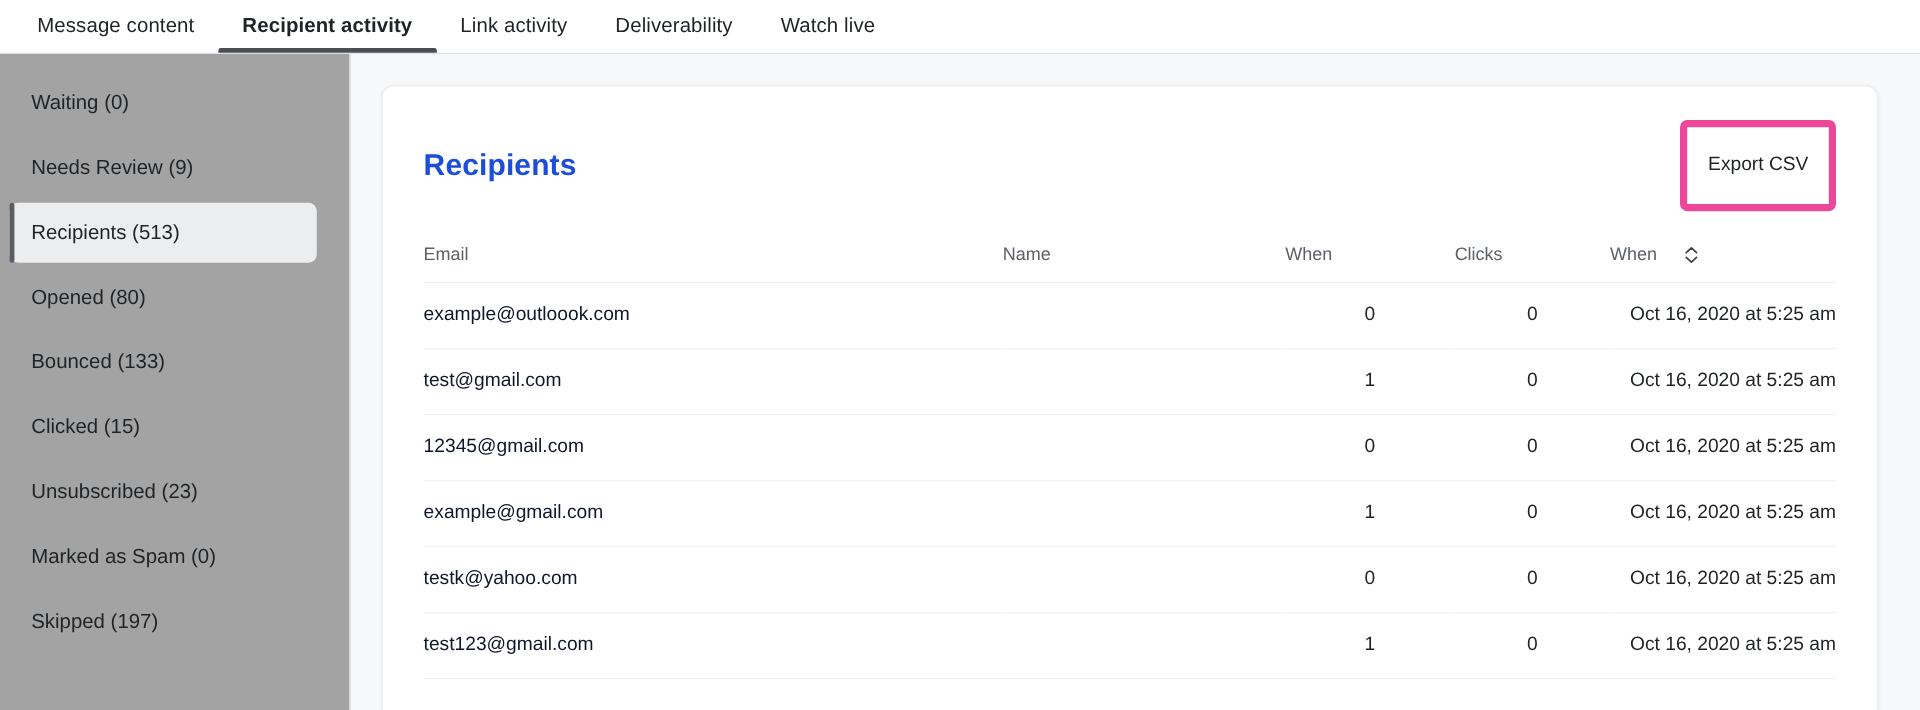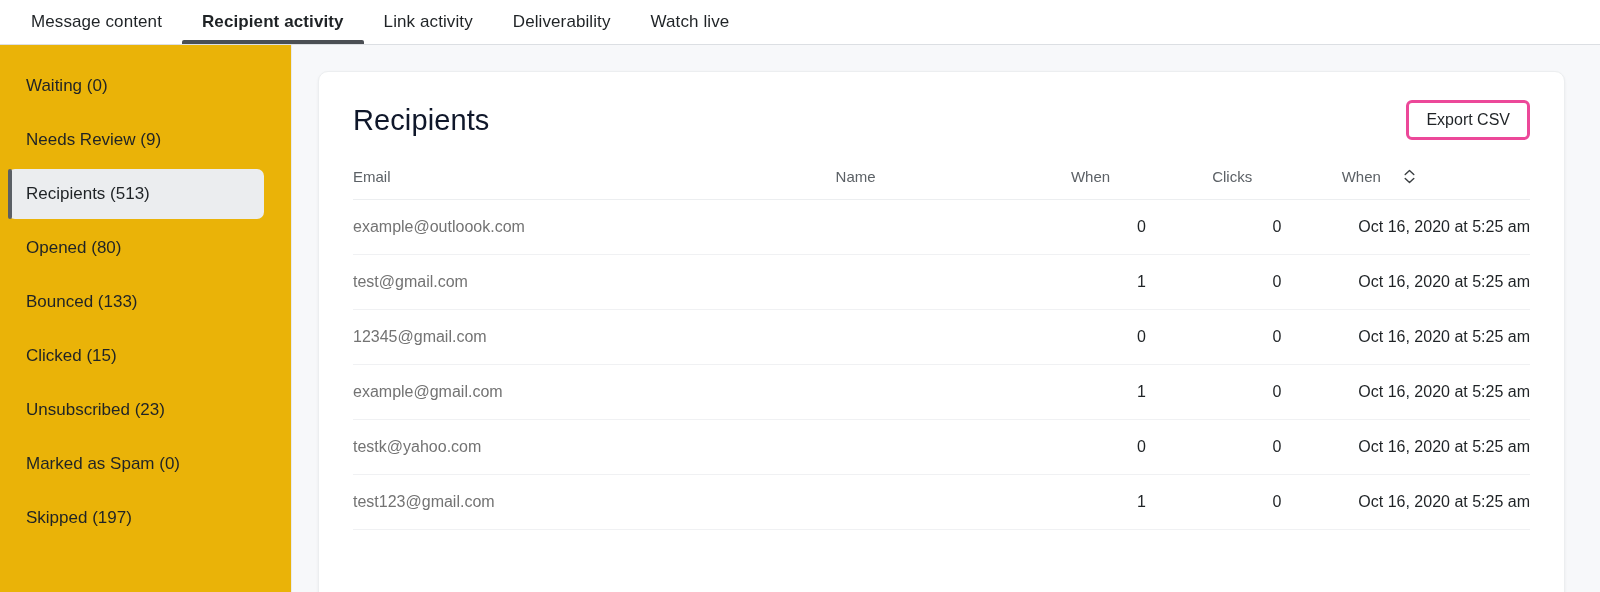--- a/index.html
+++ b/index.html
@@ -51,21 +51,21 @@
   .body {
     display: flex;
     height: 547px;
     background: #f7f8fa;
   }
 
   
   .sidebar {
     width: 292px;
     min-width: 292px;
-    background: #eab308;
+    background: #a3a3a3;
     border-right: 1px solid #e8eaed;
     padding-top: 12px;
     position: relative;
     overflow: hidden;
   }
   .side-item {
     position: relative;
     height: 50px;
     display: flex;
     align-items: center;
@@ -106,32 +106,32 @@
     overflow: hidden;
   }
   .card-head {
     display: flex;
     align-items: center;
     justify-content: space-between;
     padding-top: 28px;
     padding-bottom: 6px;
   }
   .card-title {
-    font-size: 29px;
-    font-weight: normal;
-    color: #0f172a;
+    font-size: 25px;
+    font-weight: bold;
+    color: #1d4ed8;
     letter-spacing: 0.1px;
   }
   .export-btn {
     font-size: 16px;
     color: #1f2326;
     background: #ffffff;
-    border: 3px solid #ec4899;
+    border: 6px solid #ec4899;
     border-radius: 6px;
-    padding: 9px 17px;
+    padding: 24px 17px;
     cursor: pointer;
     font-family: "Liberation Sans", sans-serif;
     line-height: 1;
   }
 
   
   table.recipients {
     width: 100%;
     border-collapse: collapse;
     margin-top: 22px;
@@ -175,21 +175,21 @@
   }
   .sort-icon {
     display: inline-block;
     width: 11px;
     height: 15px;
     position: relative;
   }
   .sort-icon svg { display: block; }
 
   a.email-link {
-    color: #737373;
+    color: #0f172a;
     text-decoration: none;
     font-size: 16px;
     cursor: pointer;
   }
 </style>
 </head>
 <body>
 
 <div class="tabbar">
 

